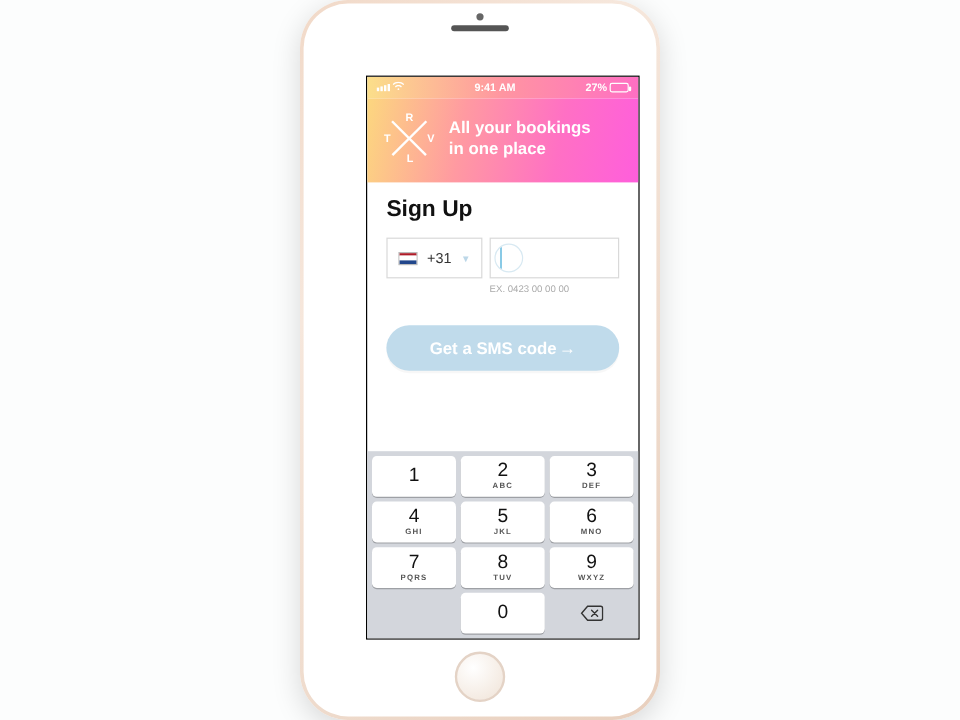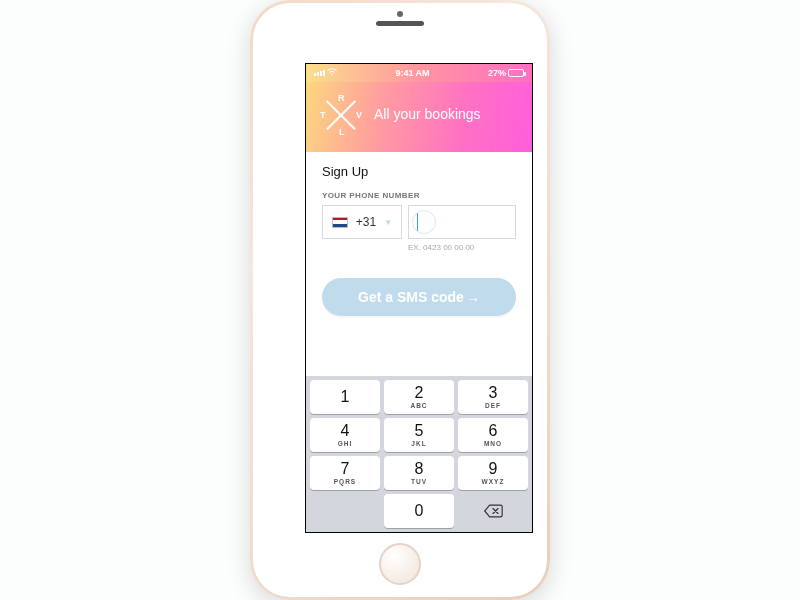--- a/index.html
+++ b/index.html
@@ -85,25 +85,25 @@
   .logo .cross::before,.logo .cross::after{
     content:""; position:absolute; left:50%; top:50%;
     width:40px; height:1.5px; background:#fff;
   }
   .logo .cross::before{ transform:translate(-50%,-50%) rotate(45deg); }
   .logo .cross::after { transform:translate(-50%,-50%) rotate(-45deg); }
   .logo .t{position:absolute;left:-2px;top:14px}
   .logo .r{position:absolute;left:16px;top:-3px}
   .logo .v{position:absolute;right:-2px;top:14px}
   .logo .l{position:absolute;left:17px;bottom:-3px}
-  .hero-text { font-size:14px; font-weight:400; line-height:1.25; }
+  .hero-text { font-size:14px; font-weight:700; line-height:1.25; }
 
   
   .content { padding: 12px 16px 10px; flex:0 0 auto; }
-  .title { font-size:13px; font-weight:400; color:#111; margin-bottom:12px; }
+  .title { font-size:19px; font-weight:700; color:#111; margin-bottom:12px; }
   .field-label { font-size:8px; letter-spacing:0.4px; color:#777; font-weight:700; text-transform:uppercase; margin-bottom:5px;}
   .phone-row { display:flex; gap:6px; }
   .cc-box, .num-box {
     border:1px solid #d9d9d9; height:34px; display:flex; align-items:center;
     background:#fff;
   }
   .cc-box { width:80px; justify-content:center; gap:8px; font-size:12px; color:#333; }
   .flag { width:16px; height:11px; display:inline-block; position:relative; border:1px solid #bbb;}
   .flag .r1{position:absolute;top:0;left:0;right:0;height:33%;background:#ae1c28;}
   .flag .r2{position:absolute;top:33%;left:0;right:0;height:34%;background:#fff;}
@@ -180,26 +180,26 @@
       <div class="hero">
         <div class="logo">
           <div class="cross"></div>
           <span class="t">T</span>
           <span class="r">R</span>
           <span class="v">V</span>
           <span class="l">L</span>
         </div>
         <div class="hero-text">
           <div>All your bookings</div>
+          <div>in one place</div>
         </div>
       </div>
 
       <div class="content">
         <div class="title">Sign Up</div>
-        <div class="field-label">YOUR PHONE NUMBER</div>
         <div class="phone-row">
           <div class="cc-box">
             <span class="flag">
               <span class="r1"></span>
                 <span class="r2"></span>
                 <span class="r3"></span>
             </span>
             <span>+31</span>
             <span class="chev">▼</span>
           </div>

